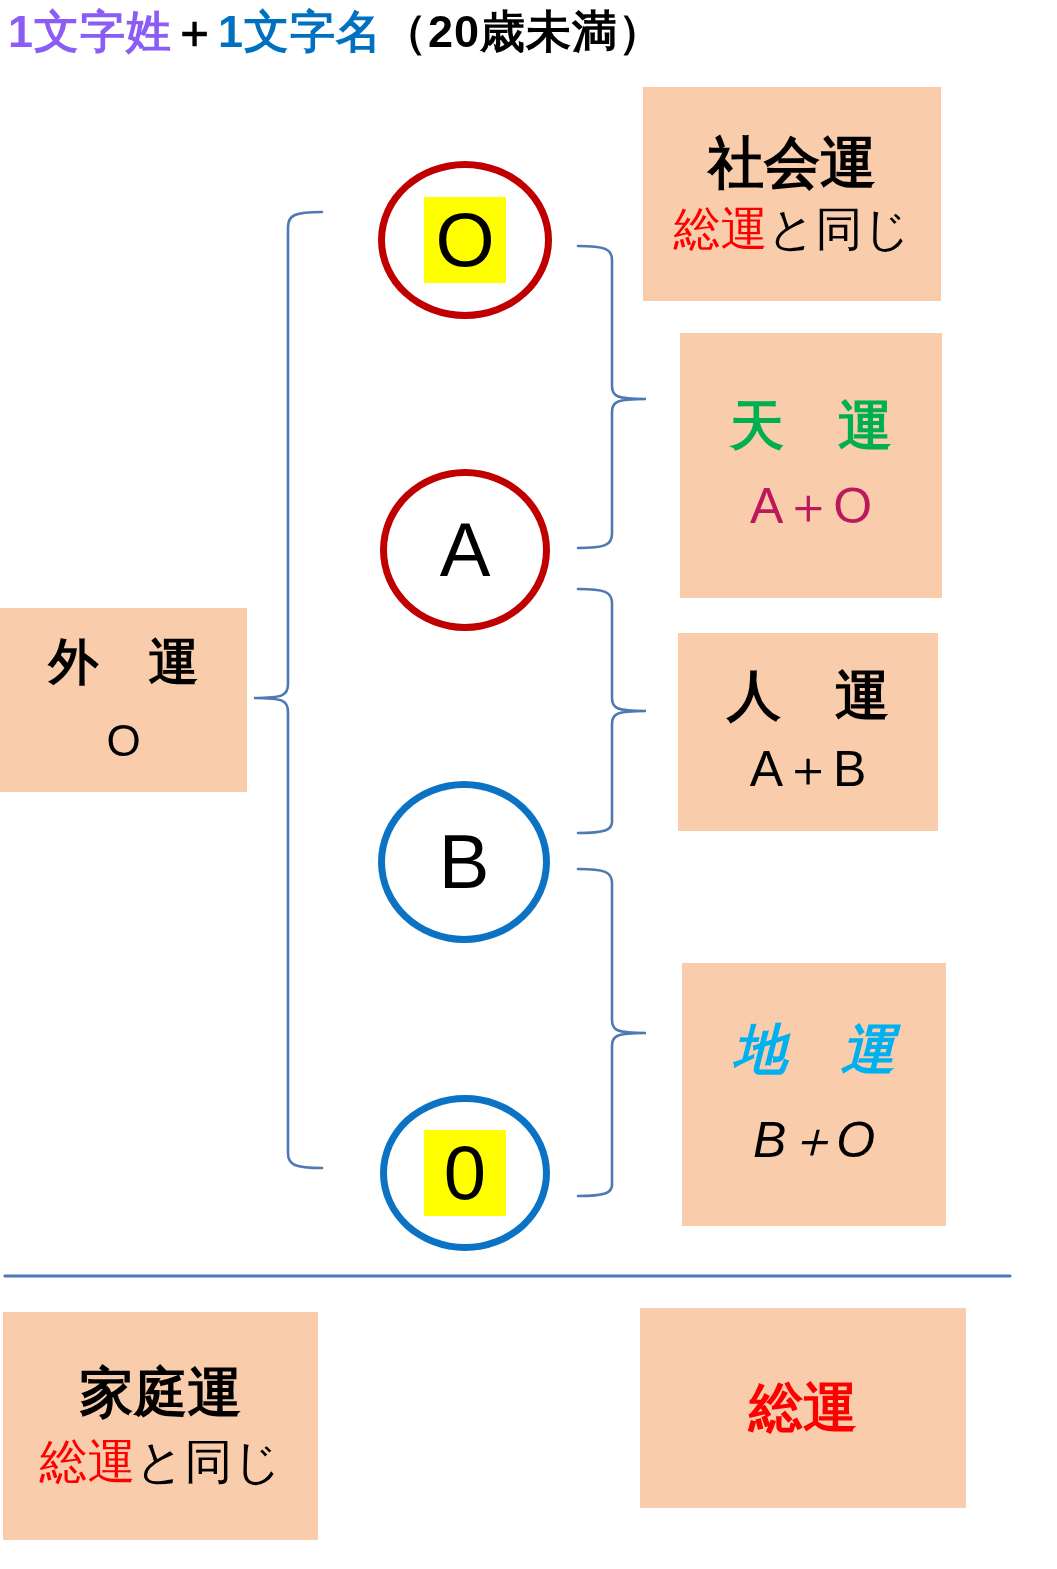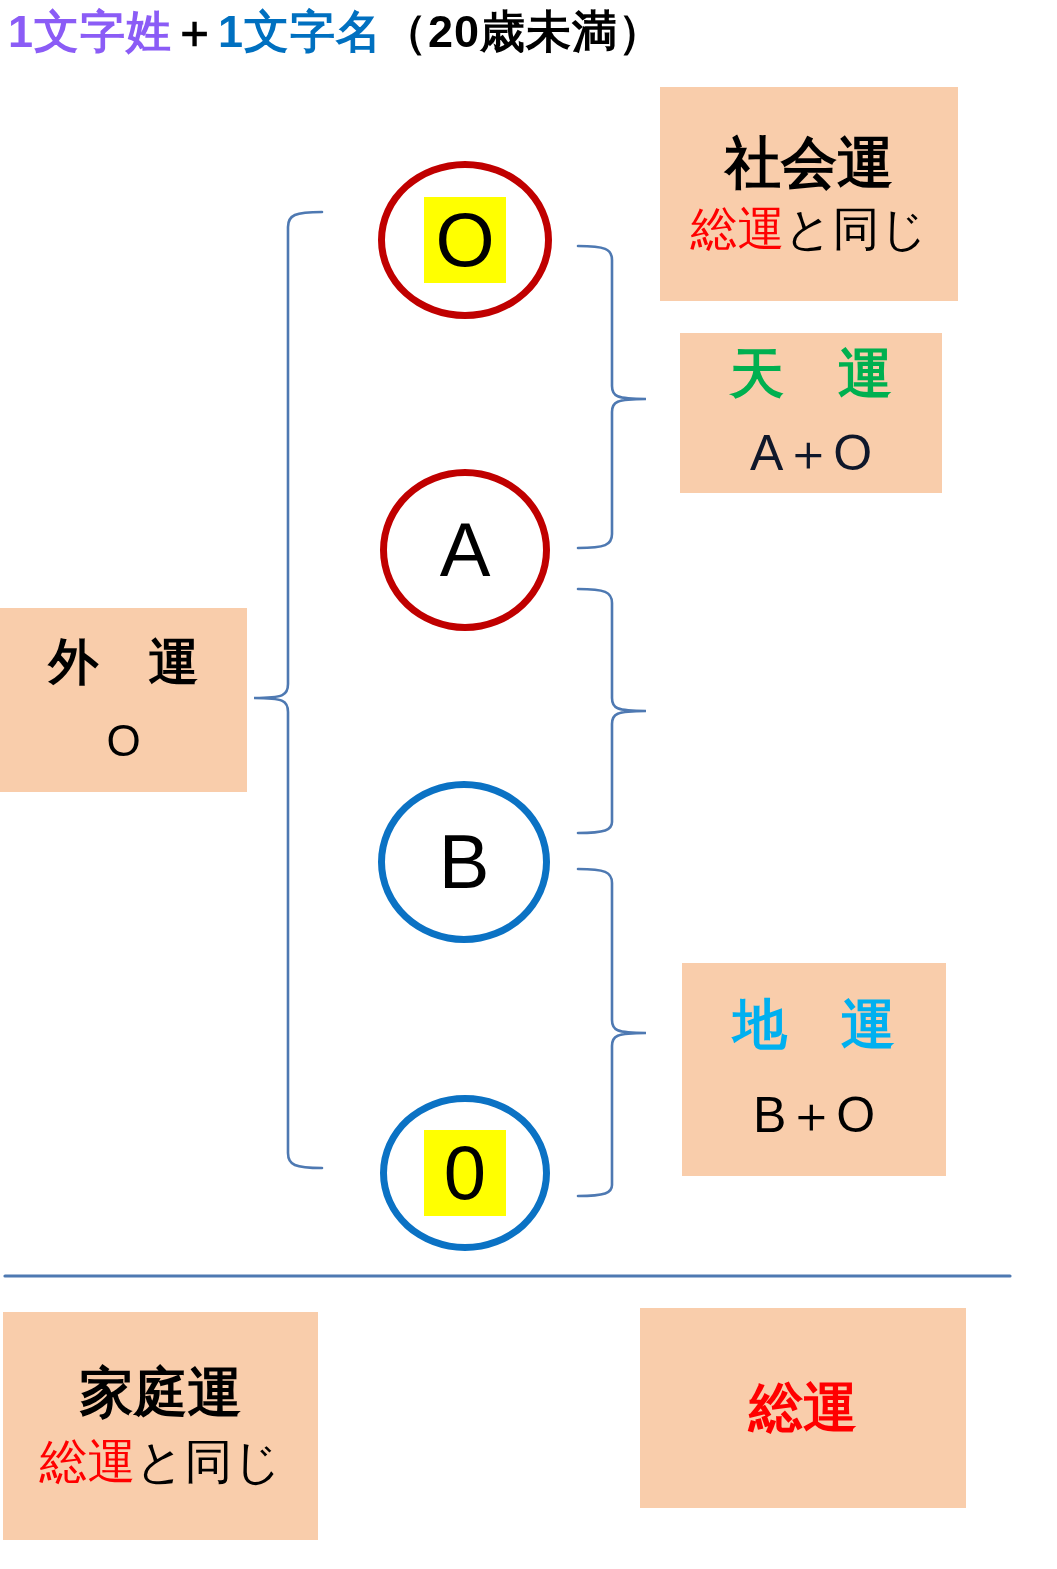--- a/index.html
+++ b/index.html
@@ -24,33 +24,33 @@
   #circle-a{left:380px;top:469px;width:170px;height:162px;}
   #circle-b{left:378px;top:781px;width:172px;height:162px;}
   #circle-0{left:380px;top:1095px;width:170px;height:156px;}
   .yellow-square{width:82px;height:86px;background:var(--yellow);display:flex;align-items:center;justify-content:center;}
   .node-letter{font-size:76px;line-height:1;color:#000;}
 
   .fbox{position:absolute;background:var(--peach);display:flex;flex-direction:column;align-items:center;justify-content:center;text-align:center;}
   .fbox-title{font-weight:700;line-height:1.25;}
   .fbox-formula{font-weight:400;line-height:1.3;white-space:nowrap;}
 
-  #box-shakai{left:660px;top:87px;width:298px;height:214px;}
+  #box-shakai{left:643px;top:87px;width:298px;height:214px;}
   #box-shakai .fbox-title{font-size:56px;}
   #box-shakai .fbox-formula{font-size:47px;}
 
-  #box-ten{left:680px;top:333px;width:262px;height:160px;row-gap:14px;}
+  #box-ten{left:680px;top:333px;width:262px;height:265px;row-gap:14px;}
   #box-ten .fbox-title{font-size:54px;}
   #box-ten .fbox-formula{font-size:50px;}
 
   #box-jin{left:678px;top:633px;width:260px;height:198px;row-gap:8px;}
   #box-jin .fbox-title{font-size:54px;}
   #box-jin .fbox-formula{font-size:50px;}
 
-  #box-chi{left:682px;top:963px;width:264px;height:213px;row-gap:24px;}
+  #box-chi{left:682px;top:963px;width:264px;height:263px;row-gap:24px;font-style:italic;}
   #box-chi .fbox-title{font-size:54px;}
   #box-chi .fbox-formula{font-size:50px;}
 
   #box-gai{left:0px;top:608px;width:247px;height:184px;row-gap:19px;}
   #box-gai .fbox-title{font-size:50px;}
   #box-gai .fbox-formula{font-size:44px;}
 
   #box-katei{left:3px;top:1312px;width:315px;height:228px;row-gap:4px;}
   #box-katei .fbox-title{font-size:54px;}
   #box-katei .fbox-formula{font-size:48px;}
@@ -99,24 +99,30 @@
   <div class="fbox" id="box-shakai">
     <div class="fbox-title" style="color: rgb(0, 0, 0);">社会運</div>
     <div class="fbox-formula">
       <span style="color: rgb(255, 0, 0);">総運</span><span style="color: rgb(0, 0, 0);">と同じ</span>
     </div>
   </div>
 
   <div class="fbox" id="box-ten">
     <div class="fbox-title" style="color: rgb(0, 176, 80);">天　運</div>
     <div class="fbox-formula">
-      <span style="color: #0f172a;">A＋O</span>
+      <span style="color: #be185d;">A＋O</span>
     </div>
   </div>
 
+  <div class="fbox" id="box-jin">
+    <div class="fbox-title" style="color: rgb(0, 0, 0);">人　運</div>
+    <div class="fbox-formula">
+      <span style="color: rgb(0, 0, 0);">A＋B</span>
+    </div>
+  </div>
 
   <div class="fbox" id="box-chi">
     <div class="fbox-title" style="color: rgb(0, 176, 240);">地　運</div>
     <div class="fbox-formula">
       <span style="color: rgb(0, 0, 0);">B＋O</span>
     </div>
   </div>
 
   <div class="fbox" id="box-gai">
     <div class="fbox-title" style="color: rgb(0, 0, 0);">外　運</div>

